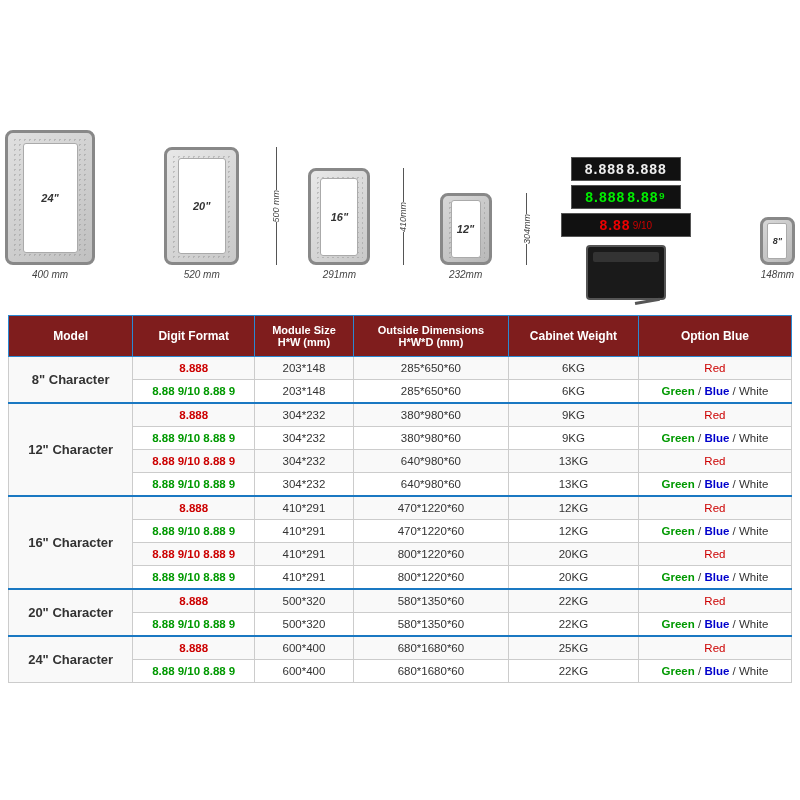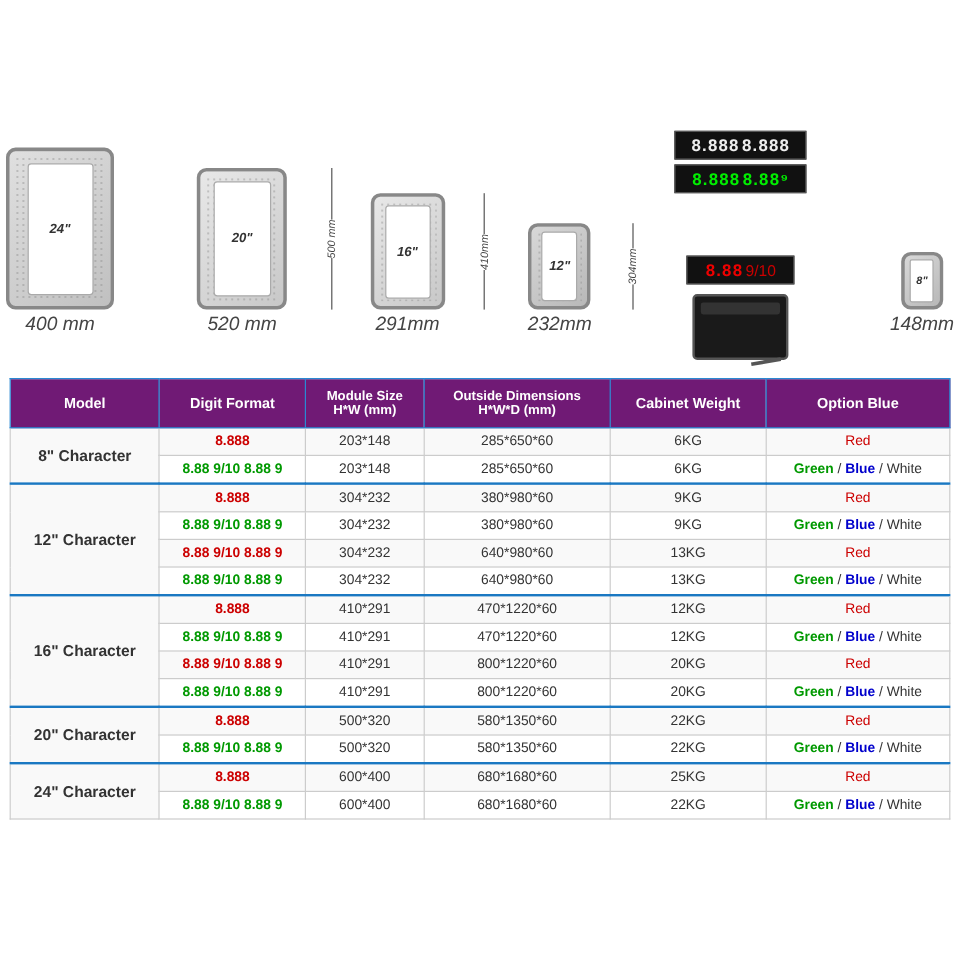--- a/index.html
+++ b/index.html
@@ -79,21 +79,21 @@
       height: 490px;
     }
 
     table {
       width: 100%;
       border-collapse: collapse;
       font-size: 11.5px;
     }
 
     thead tr {
-      background: #701a75;
+      background: #7f1d1d;
       color: white;
     }
 
     thead th {
       padding: 8px 5px;
       text-align: center;
       border: 1px solid #2a88d2;
       font-weight: bold;
       font-size: 12px;
     }
@@ -181,21 +181,21 @@
     }
 
     .digit-item {
       display: flex;
       flex-direction: column;
       align-items: center;
       position: relative;
     }
 
     .dim-bottom {
-      font-size: 16px;
+      font-size: 10px;
       color: #444;
       font-style: italic;
       margin-top: 4px;
       text-align: center;
     }
   </style>
 </head>
 <body>
 
 <div class="top-area">
@@ -258,23 +258,23 @@
 
   <div class="digit-item" style="margin-bottom:10px; flex-direction:column; gap:4px;">
     <div class="seg-display" style="width:110px;">
       <span class="seg-digit-w">8.888</span>
       <span class="seg-digit-w">8.888</span>
     </div>
     <div class="seg-display" style="width:110px;">
       <span class="seg-digit-g">8.888</span>
       <span class="seg-digit-g">8.88⁹</span>
     </div>
-    <div class="seg-display" style="width:90px;margin-top:48px;">
+    <div class="seg-display" style="width:130px;">
       <span class="seg-digit-r">8.88</span>
-      <span style="color:#cc0000; font-size:13px; vertical-align:top;">9/10</span>
+      <span style="color:#cc0000; font-size:10px; vertical-align:top;">9/10</span>
     </div>
 
     <div style="width:80px; height:55px; background:#1a1a1a; border:2px solid #555; border-radius:4px; margin-top:4px; position:relative;">
       <div style="position:absolute; bottom:0; right:5px; width:25px; height:3px; background:#555; transform:rotate(-10deg) translateY(5px);"></div>
       <div style="position:absolute; top:5px; left:5px; right:5px; height:10px; background:#333; border-radius:2px;"></div>
     </div>
   </div>
 
   <div class="digit-item" style="margin-bottom:30px;">
     <div style="position:relative; display:inline-block;">

